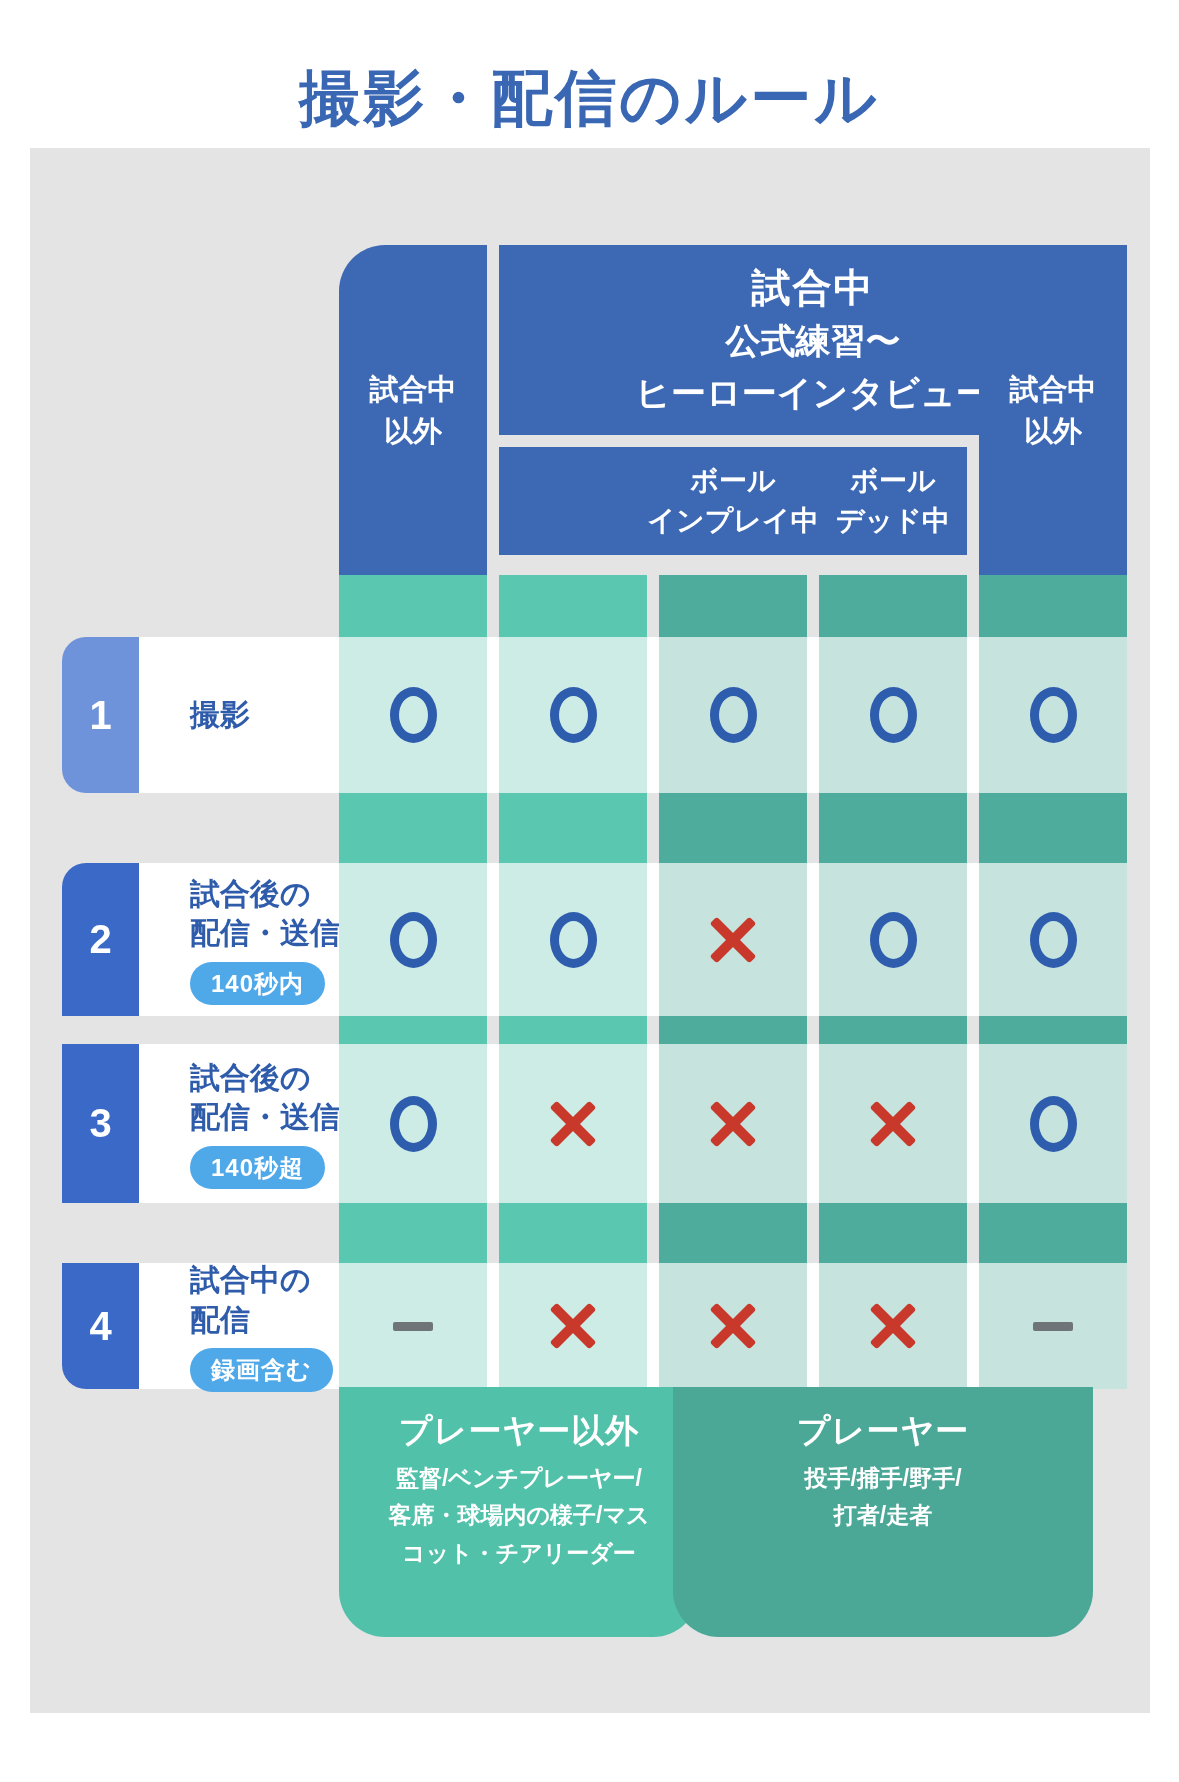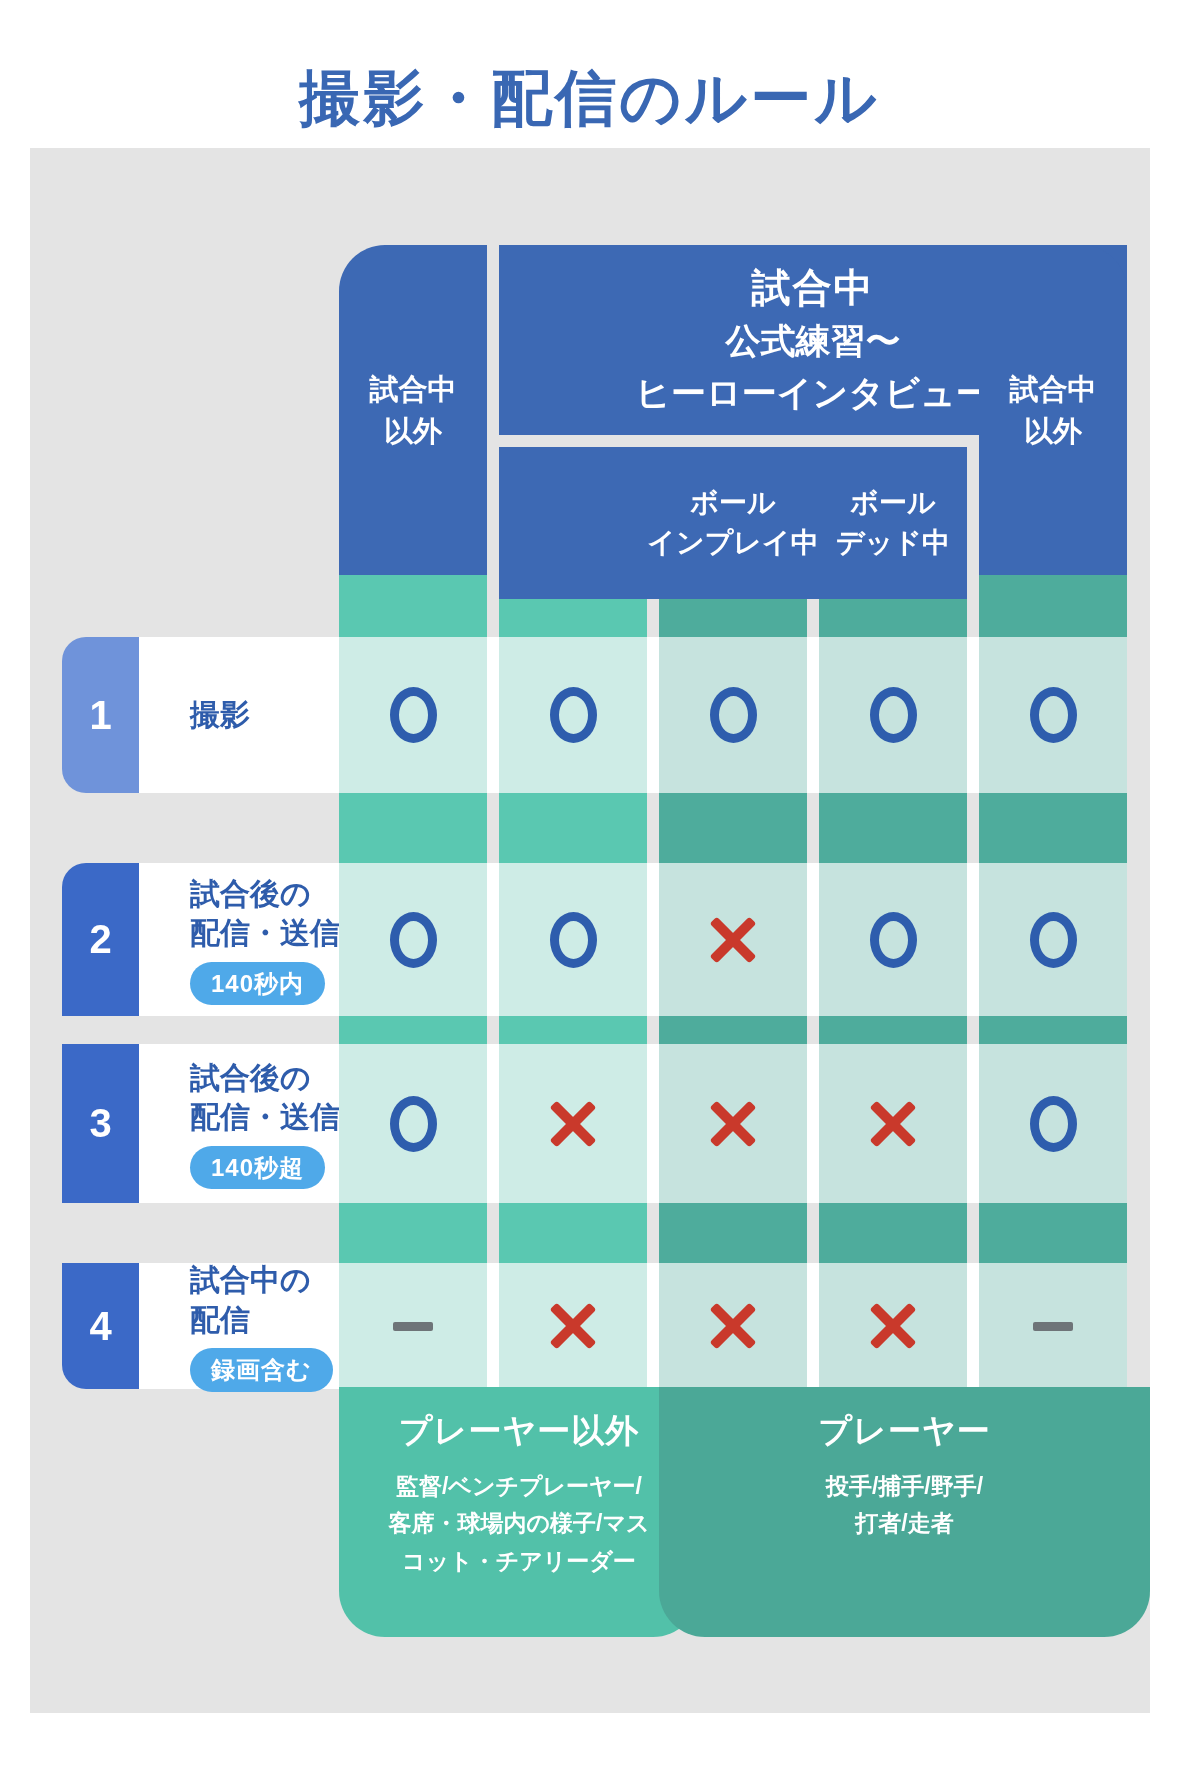--- a/index.html
+++ b/index.html
@@ -23,21 +23,21 @@
   .hdr{
     position:absolute;background:var(--header-blue);color:#fff;text-align:center;
     display:flex;flex-direction:column;align-items:center;justify-content:center;
   }
   .hdr-side{top:245px;width:148px;height:330px;font-size:29px;line-height:1.45;}
   .hdr-left{border-radius:46px 0 0 0;}
   .hdr-right{border-radius:0 46px 0 0;}
   .hdr-main{left:499px;top:245px;width:628px;height:190px;}
   .hdr-main-title{font-size:39px;letter-spacing:2px;}
   .hdr-main-sub{font-size:35px;line-height:1.5;}
-  .hdr-sub{top:447px;height:152px;font-size:28px;line-height:1.42;}
+  .hdr-sub{top:447px;height:108px;font-size:28px;line-height:1.42;}
   .hdr-sub1{width:468px;}
   .hdr-sub2{width:148px;}
 
   
   .strip{position:absolute;top:575px;height:812px;}
   .strip-light{background:var(--strip-light-teal);}
   .strip-dark{background:var(--strip-dark-teal);}
 
   
   .r1{top:637px;height:156px;}
@@ -86,23 +86,23 @@
   .mark-cross::after{transform:rotate(-45deg);}
   .mark-dash{width:40px;height:9px;background:var(--dash-mark);border-radius:2px;}
 
   
   .footer{
     position:absolute;top:1387px;height:250px;color:#fff;text-align:center;
     display:flex;flex-direction:column;align-items:center;border-radius:0 0 46px 46px;
     padding-top:22px;box-sizing:border-box;
   }
   .footer-left{left:339px;width:360px;background:var(--footer-light-teal);}
-  .footer-right{left:659px;width:491px;background:var(--footer-dark-teal);}
+  .footer-right{left:673px;width:420px;background:var(--footer-dark-teal);}
   .footer-title{font-size:33px;letter-spacing:1px;}
-  .footer-desc{font-size:23px;line-height:1.62;margin-top:14px;}
+  .footer-desc{font-size:23px;line-height:1.62;margin-top:6px;}
 </style>
 </head>
 <body>
 
 <div class="canvas">
 
   <h1 class="title">撮影・配信のルール</h1>
 
   <div class="panel"></div>
 

